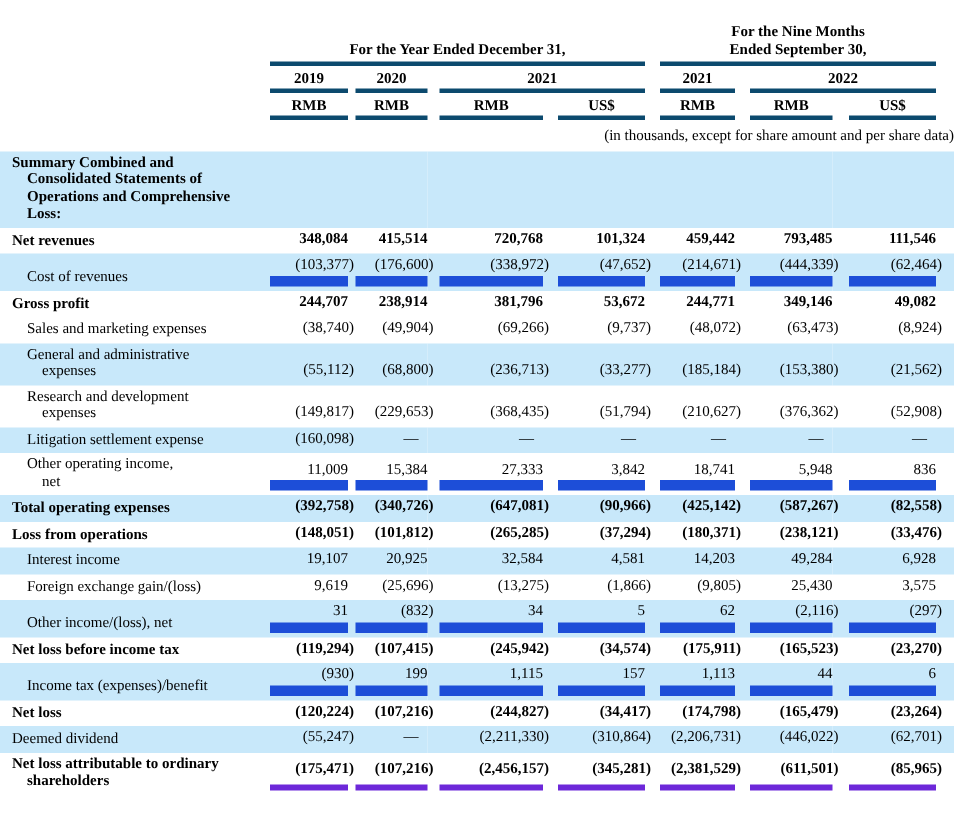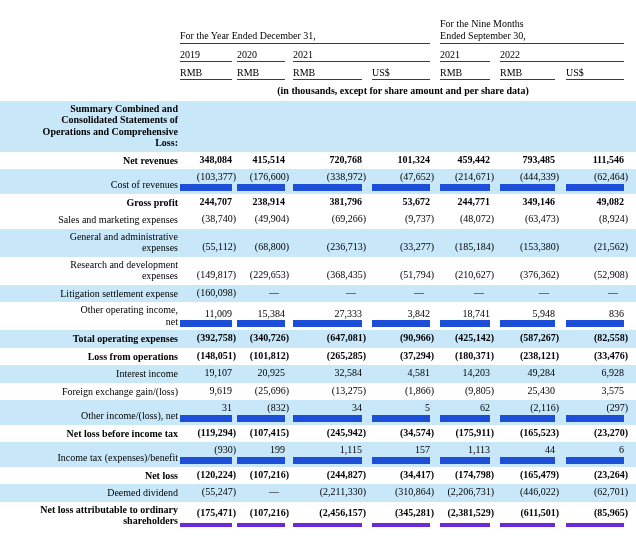--- a/index.html
+++ b/index.html
@@ -20,44 +20,44 @@
   col.w-c4 { width: 68px; }
   col.w-c5 { width: 60px; }
   col.w-c6 { width: 65px; }
   col.w-c7 { width: 69px; }
   col.w-sp { width: 12px; }
   td { padding: 0; vertical-align: bottom; box-sizing: border-box; }
 
   
   thead td { vertical-align: bottom; }
   .hline {
-    border-bottom: 1px solid #0c4a6e;
-    text-align: left; font-weight: normal;
+    border-bottom: 3px solid #0c4a6e;
+    text-align: center; font-weight: bold;
     padding-bottom: 2px; line-height: 11.5px;
     white-space: pre-line;
   }
   .r1 td { height: 40px; }
   .r2 td .hline, .r3 td .hline { padding-bottom: 1px; }
   .r2 td { height: 18px; margin-top: 25px; }
   .r3 td { height: 18px; }
   td.c2 { padding-left: 5px; }
   td.c3 { padding-left: 8px; }
   td.c4, td.c5, td.c6 { padding-left: 10px; }
   td.c7 { padding-left: 11px; }
   .note {
-    text-align: center; font-weight: bold;
+    text-align: right; font-weight: normal;
     padding: 5px 0 4px 170px; line-height: 11.5px;
   }
 
   
   tr.shaded { background: #c8e8fa; }
   td.label { padding: 2px 2px 3px 8px; }
   .lab {
     line-height: 11.5px; white-space: pre-line;
-    padding-left: 10px; text-indent: -10px; text-align: right;
+    padding-left: 10px; text-indent: -10px;
   }
   .lab.ind { padding-left: 20px; }
   tr.bold .lab, tr.bold .v { font-weight: bold; }
   td.c { padding-top: 2px; padding-bottom: 3px; }
   .num {
     text-align: right; line-height: 11.5px;
     padding-bottom: 1px; min-height: 11px;
   }
   .num.ul { border-bottom: 7px solid #1d4ed8; }
   .num.thick { border-bottom: 4px solid #6d28d9; padding-bottom: 4px; }

